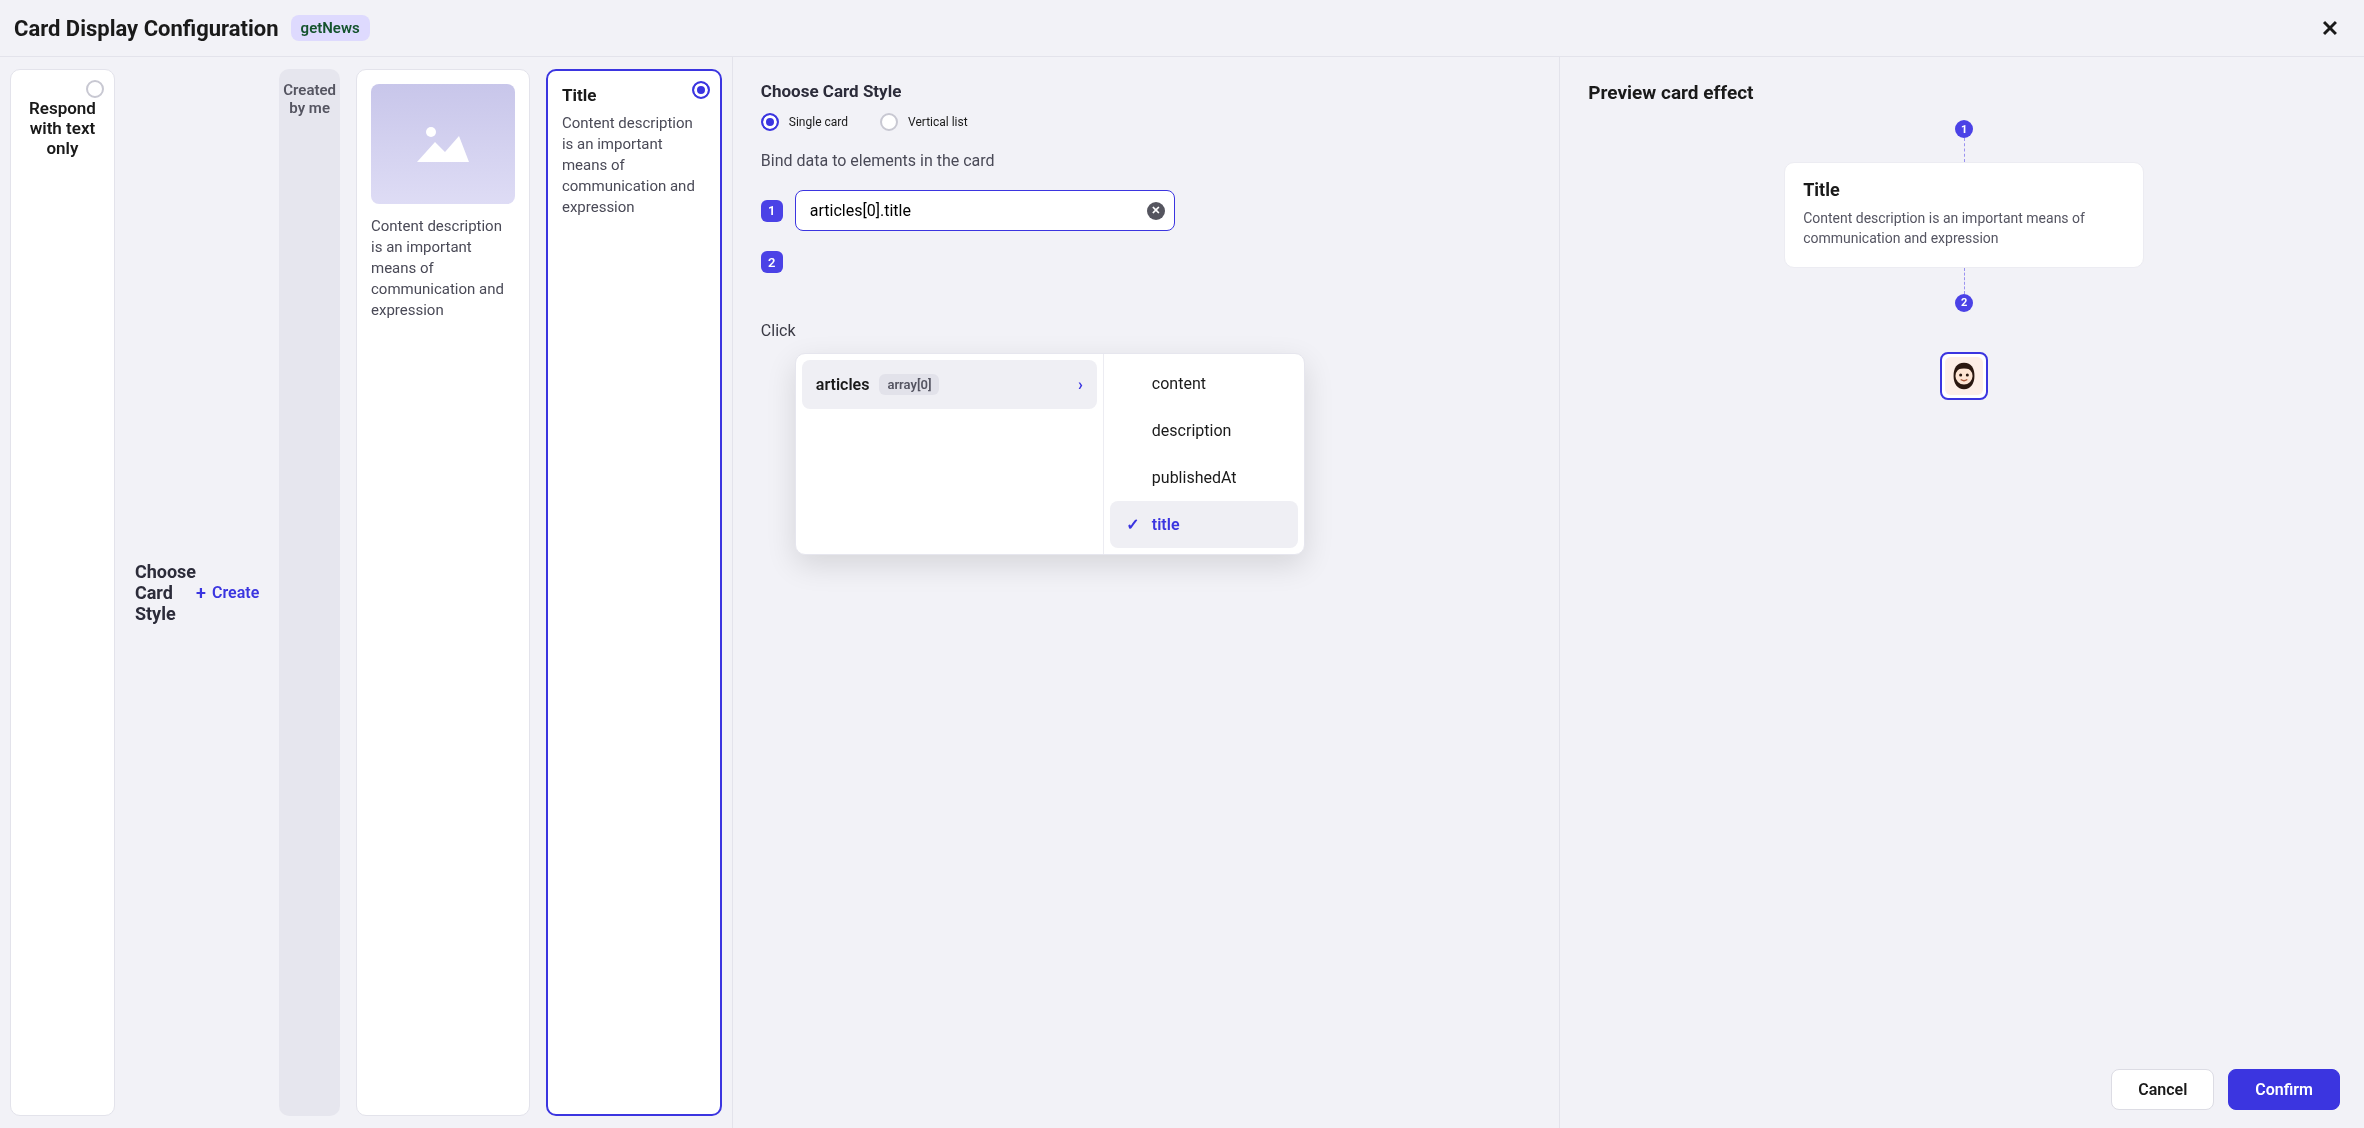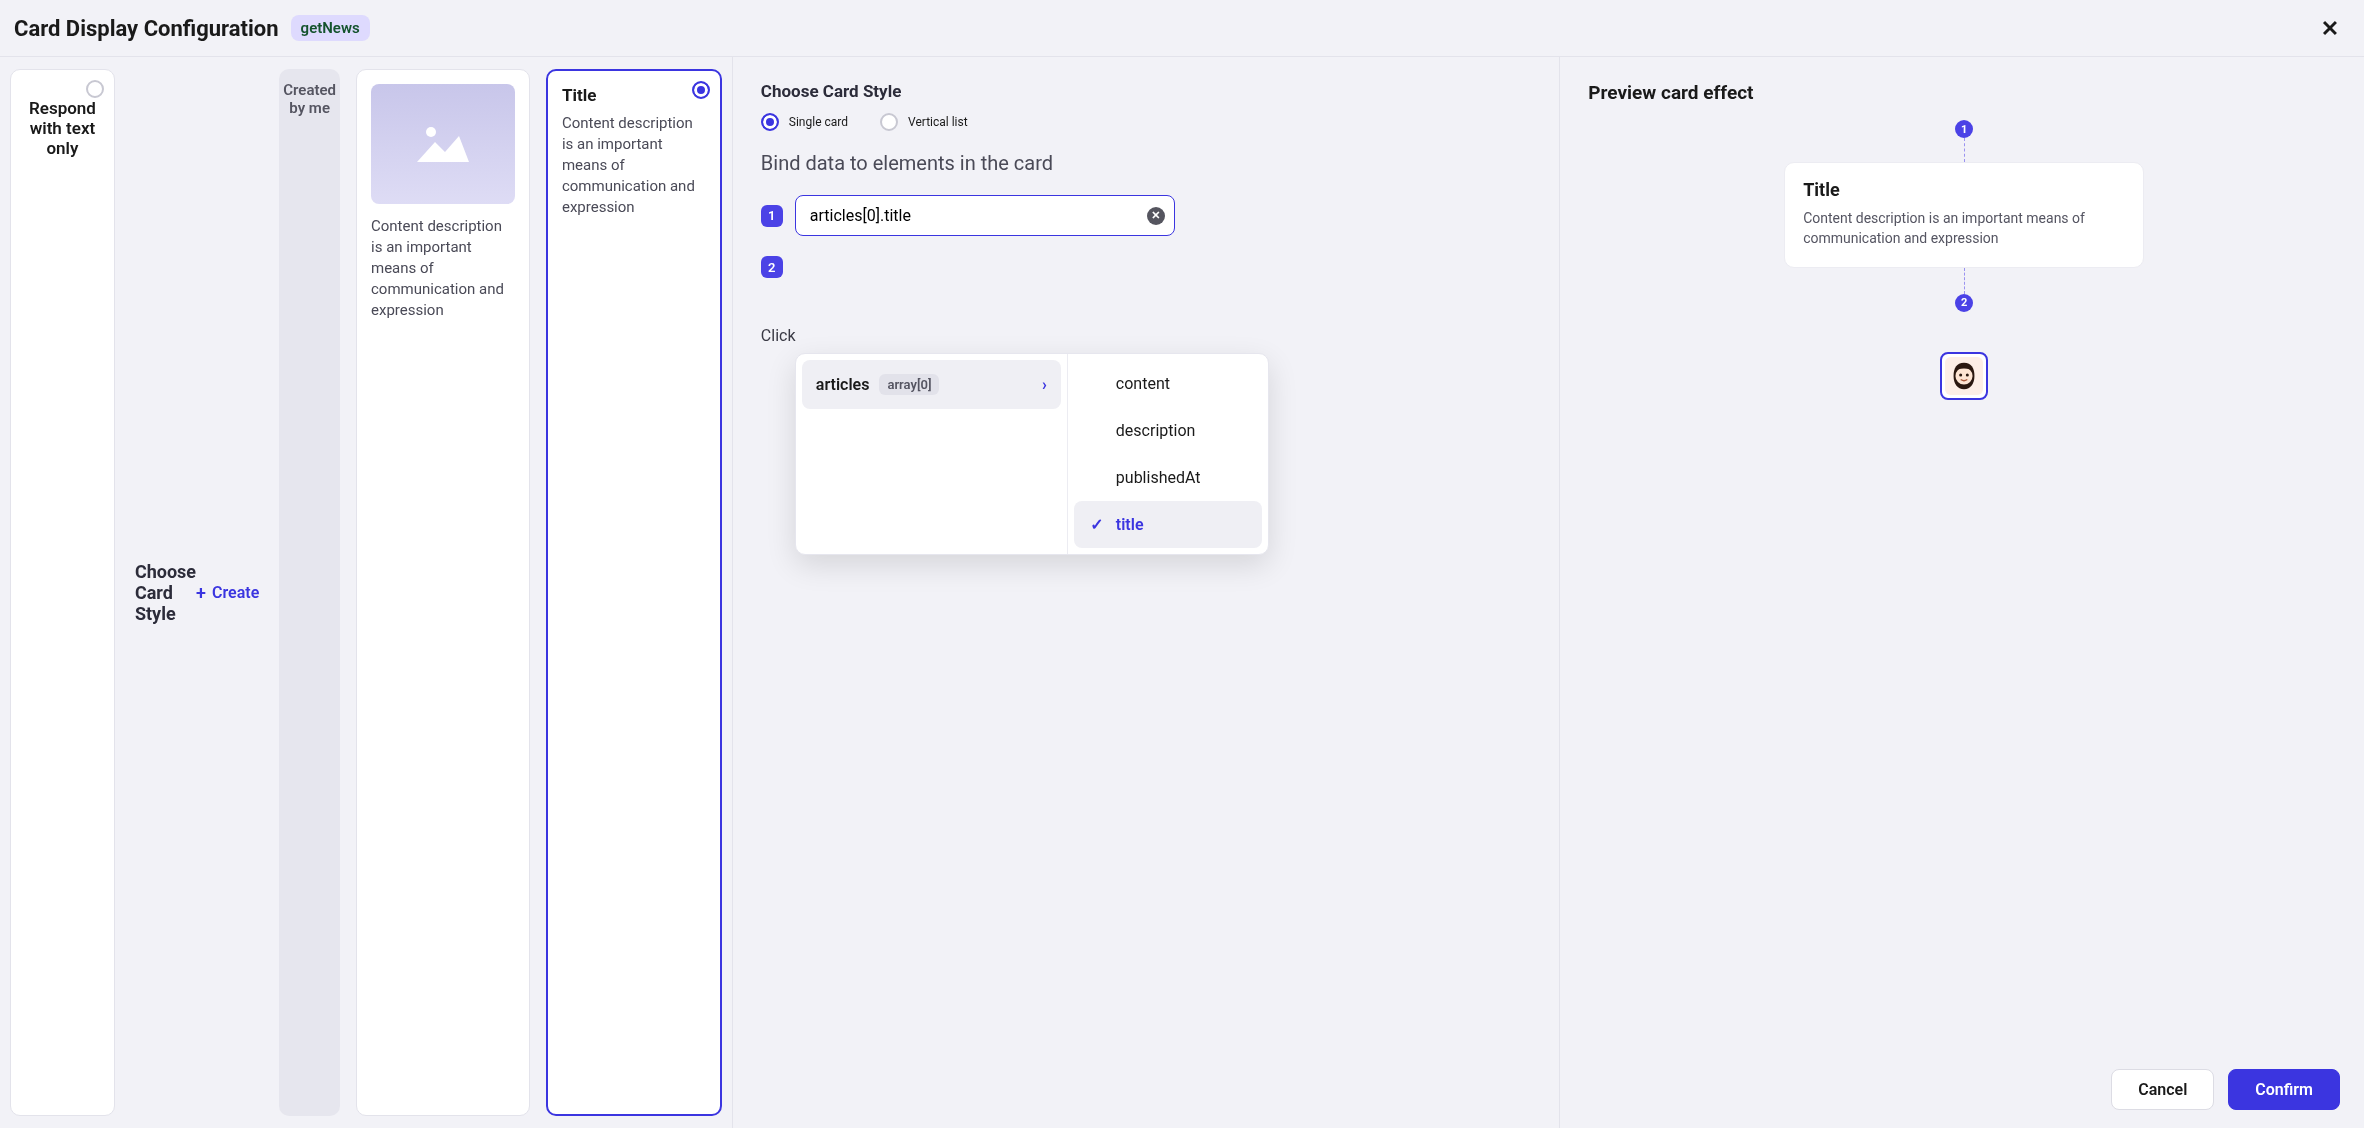--- a/index.html
+++ b/index.html
@@ -190,21 +190,21 @@
     border: 2px solid #c8c8d2;
     background: #fff;
   }
   .radio-dot.on {
     border-color: #3b35e0;
     background: #3b35e0;
     box-shadow: inset 0 0 0 3px #fff;
   }
   .radio-label { font-size: 12px; }
   .bind-subtext {
-    font-size: 20px;
+    font-size: 16px;
     color: #4a4a57;
   }
   .bind-row {
     display: flex;
     align-items: center;
     gap: 12px;
   }
   .num-badge {
     width: 22px; height: 22px;
     border-radius: 6px;
@@ -254,21 +254,21 @@
     left: 62px;
     display: flex;
     background: #fff;
     border: 1px solid #e6e6ee;
     border-radius: 10px;
     box-shadow: 0 10px 30px rgba(0,0,0,0.12);
     z-index: 20;
     overflow: hidden;
   }
   .dd-left {
-    width: 272px;
+    width: 308px;
     padding: 6px;
     border-right: 1px solid #ececf2;
   }
   .dd-right {
     width: 200px;
     padding: 6px;
   }
   .dd-item {
     display: flex;
     align-items: center;

